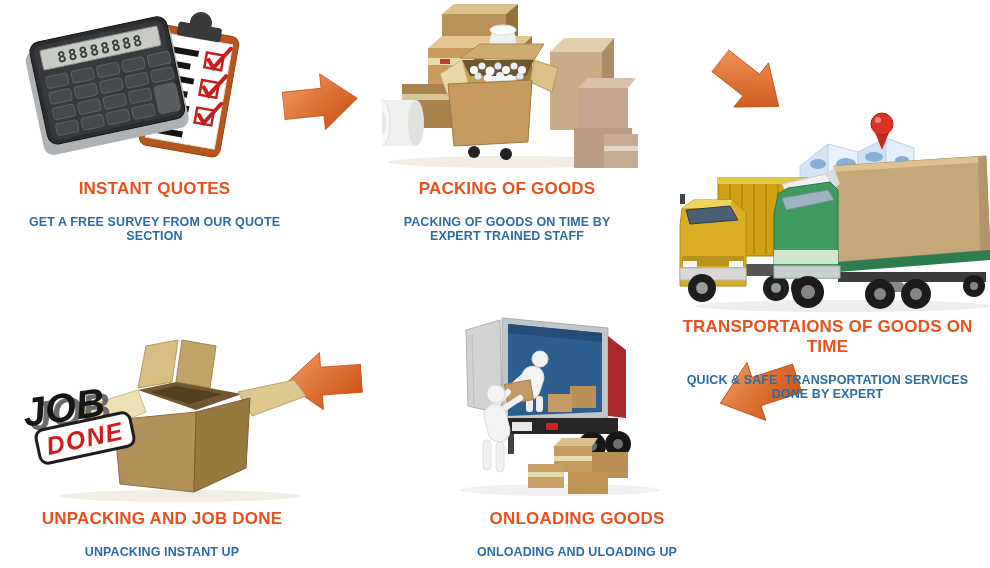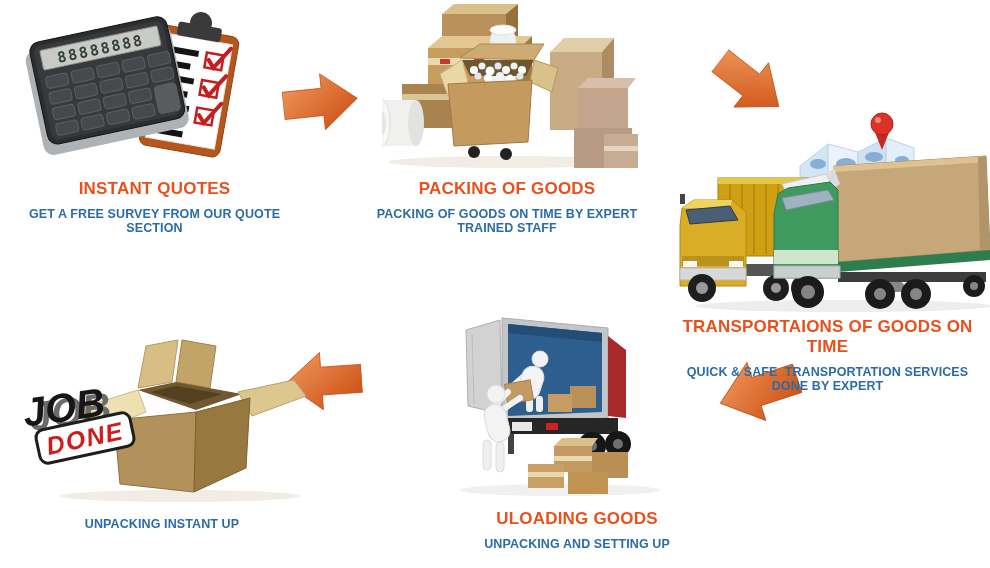--- a/index.html
+++ b/index.html
@@ -8,21 +8,21 @@
     font-family:"Liberation Sans",sans-serif;
   }
   .abs{position:absolute;}
   .caption{position:absolute;text-align:center;padding-left:12px;}
   .caption .title{
     font-size:17px;font-weight:bold;letter-spacing:.2px;
     color:var(--title,#e8511c);margin:0 0 7px 0;
   }
   .caption .subtitle{
     font-size:12.5px;font-weight:bold;letter-spacing:.1px;white-space:pre-wrap;
-    color:var(--subtitle,#2b6ca8);margin:8px;
+    color:var(--subtitle,#2b6ca8);margin:16px;
   }
   svg{display:block;}
 </style>
 </head>
 <body>
 
 <div class="stage">
 
   <svg class="abs" style="left:12px;top:2px" width="238" height="172" viewBox="0 0 238 172">
 
@@ -337,21 +337,22 @@
     <div class="title">PACKING OF GOODS</div>
     <div class="subtitle">PACKING OF GOODS ON TIME BY EXPERT TRAINED STAFF</div>
   </div>
 
   <div class="caption" style="left:648px;top:317px;width:335px">
     <div class="title">TRANSPORTAIONS OF GOODS ON TIME</div>
     <div class="subtitle">QUICK &amp; SAFE  TRANSPORTATION SERVICES DONE BY EXPERT</div>
   </div>
 
   <div class="caption" style="left:420px;top:509px;width:290px">
-    <div class="title">ULOADING GOODS</div>
-    <div class="subtitle">UNPACKING AND SETTING UP</div>
+    <div class="title">ONLOADING GOODS</div>
+    <div class="subtitle">ONLOADING AND ULOADING UP</div>
   </div>
 
   <div class="caption" style="left:5px;top:509px;width:290px">
+    <div class="title">UNPACKING AND JOB DONE</div>
     <div class="subtitle">UNPACKING INSTANT UP</div>
   </div>
 
 </div>
 
 </body></html>

